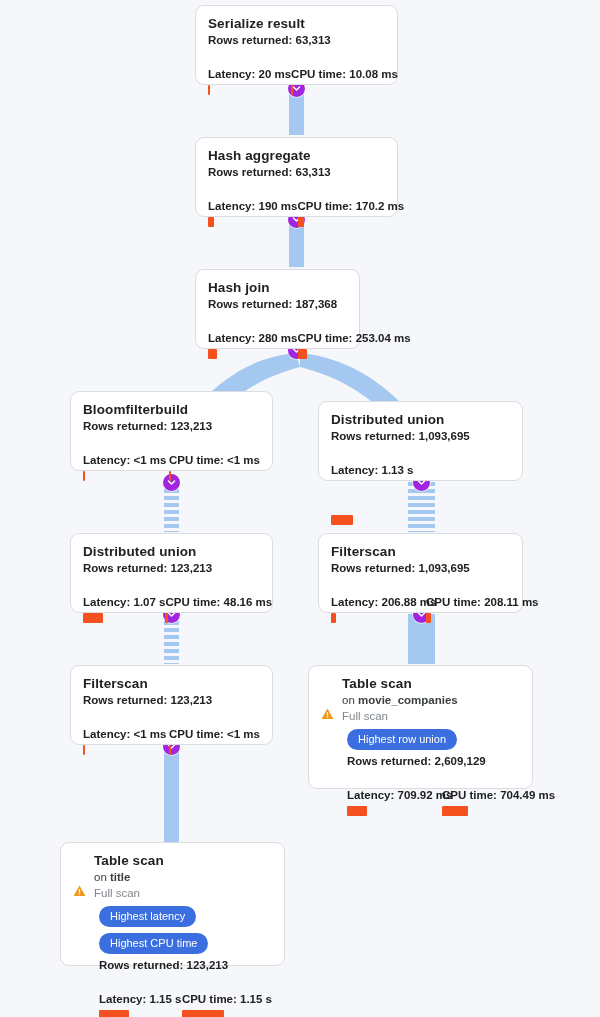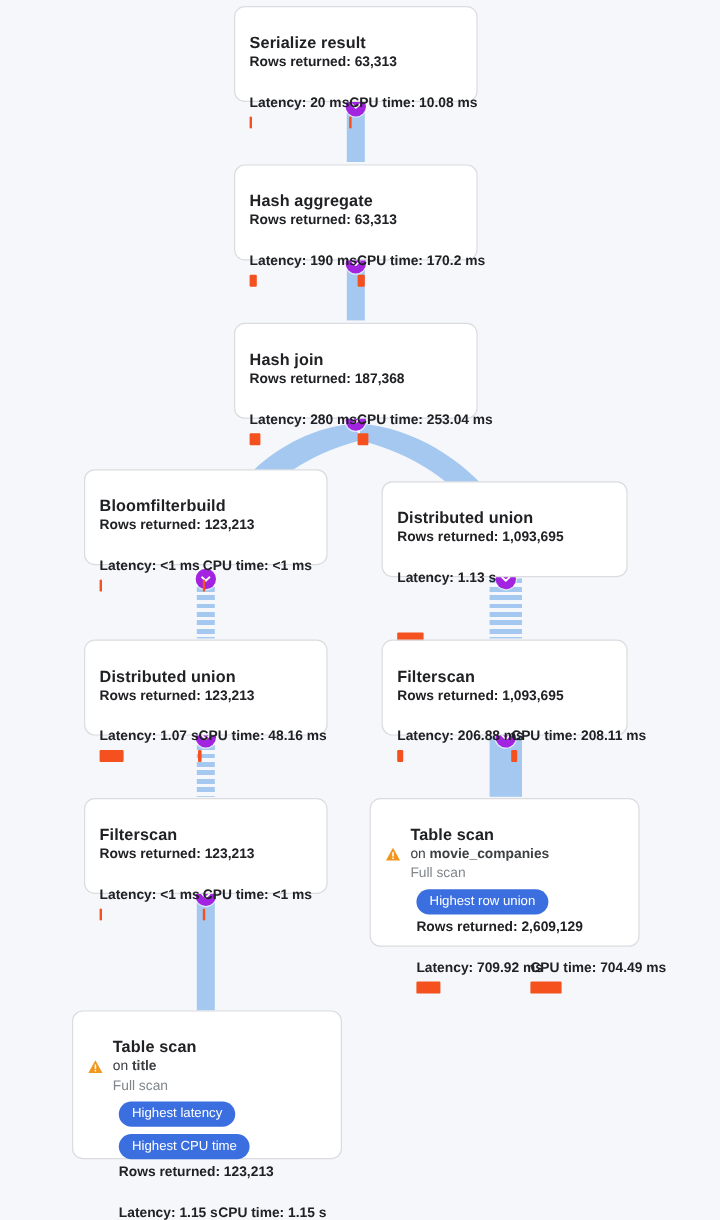--- a/index.html
+++ b/index.html
@@ -31,21 +31,21 @@
 
   
   .node{
     position:absolute;
     background:#ffffff;
     border:1px solid #dadce0;
     border-radius:9px;
     box-sizing:border-box;
     padding:10px 12px 12px 12px;
   }
-  .node-head{display:flex;align-items:center;gap:8px;margin-top:12px;}
+  .node-head{display:flex;align-items:flex-end;gap:8px;}
   .warn-ico{flex:0 0 auto;margin-top:3px;}
   .node-title{
     font-size:13.5px;font-weight:700;color:#202124;
     line-height:16px;letter-spacing:.1px;
   }
   .node-sub{font-size:11.5px;color:#3c4043;line-height:15px;margin-top:1px;}
   .node-sub b{font-weight:700;}
   .node-sub.dim{color:#80868b;}
   .rows{font-size:11.5px;color:#202124;font-weight:700;line-height:15px;margin-top:1px;}
   .badges{display:flex;gap:6px;margin:5px 0 4px 0;flex-wrap:wrap;}
@@ -157,21 +157,21 @@
         <span class="metric-label">Latency: 190 ms</span>
         <span class="bar" style="width:6px;"></span>
       </div>
       <div class="metric">
         <span class="metric-label">CPU time: 170.2 ms</span>
         <span class="bar" style="width:6px;"></span>
       </div>
     </div>
   </div>
 
-  <div class="node" style="left:195px;top:269px;width:203px;height:80px;">
+  <div class="node" style="left:195px;top:269px;width:165px;height:80px;">
     <div class="node-head">
       <div class="node-title">Hash join</div>
     </div>
     <div class="rows">Rows returned: 187,368</div>
     <div class="metrics">
       <div class="metric" style="width:98px;">
         <span class="metric-label">Latency: 280 ms</span>
         <span class="bar" style="width:9px;"></span>
       </div>
       <div class="metric">

